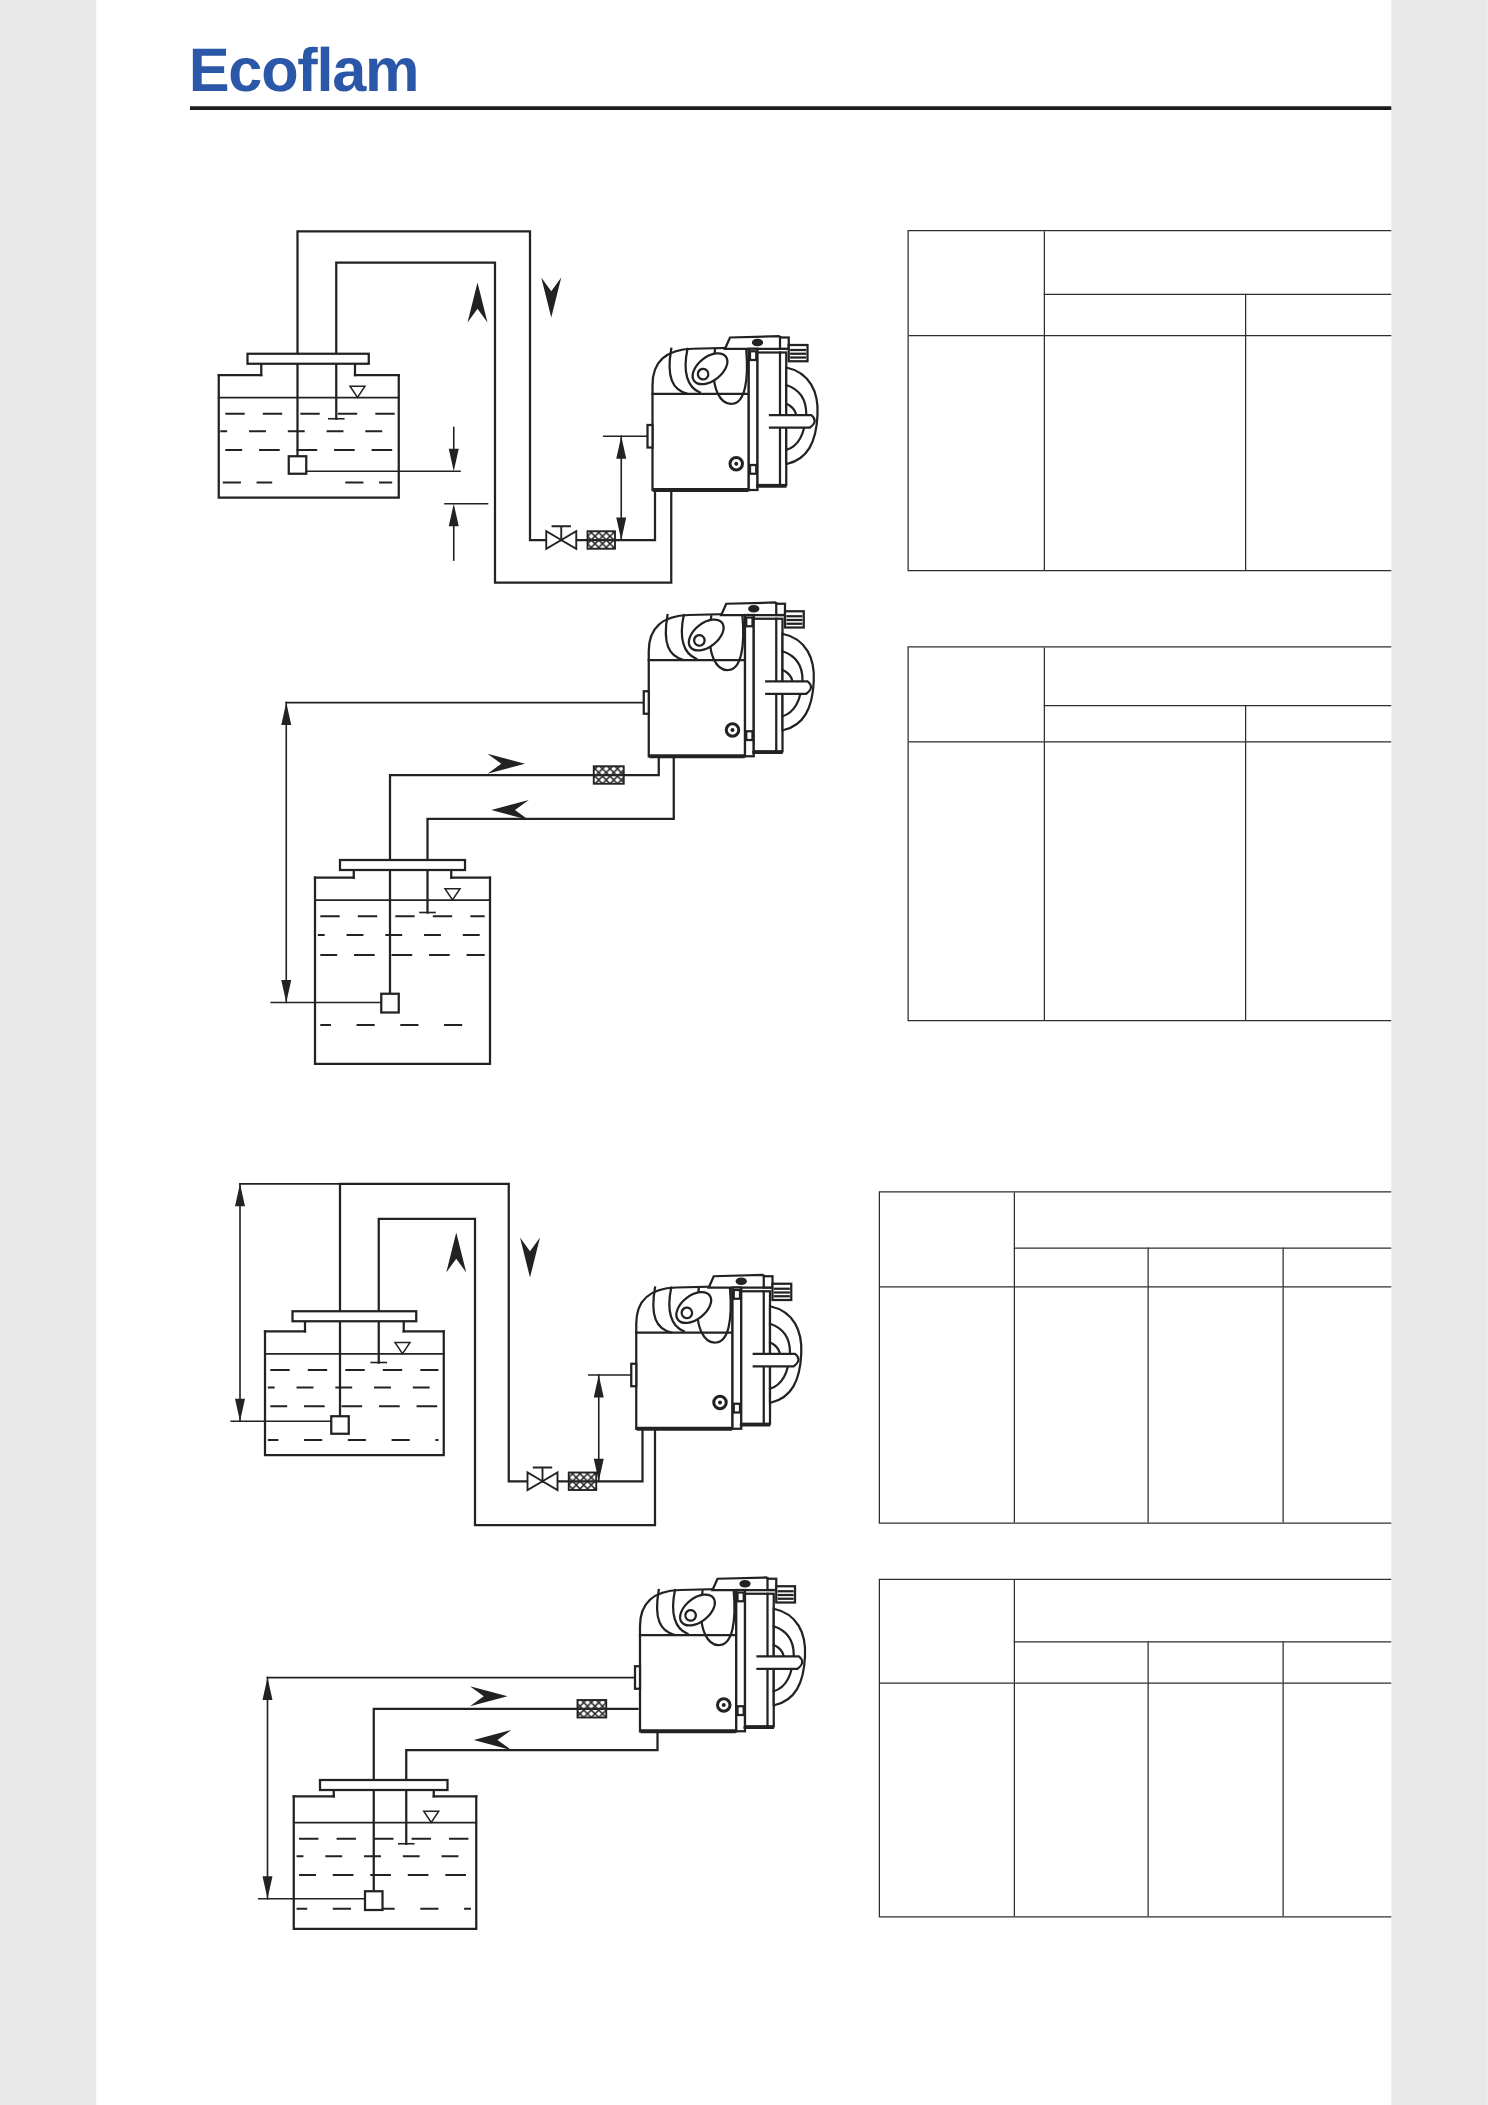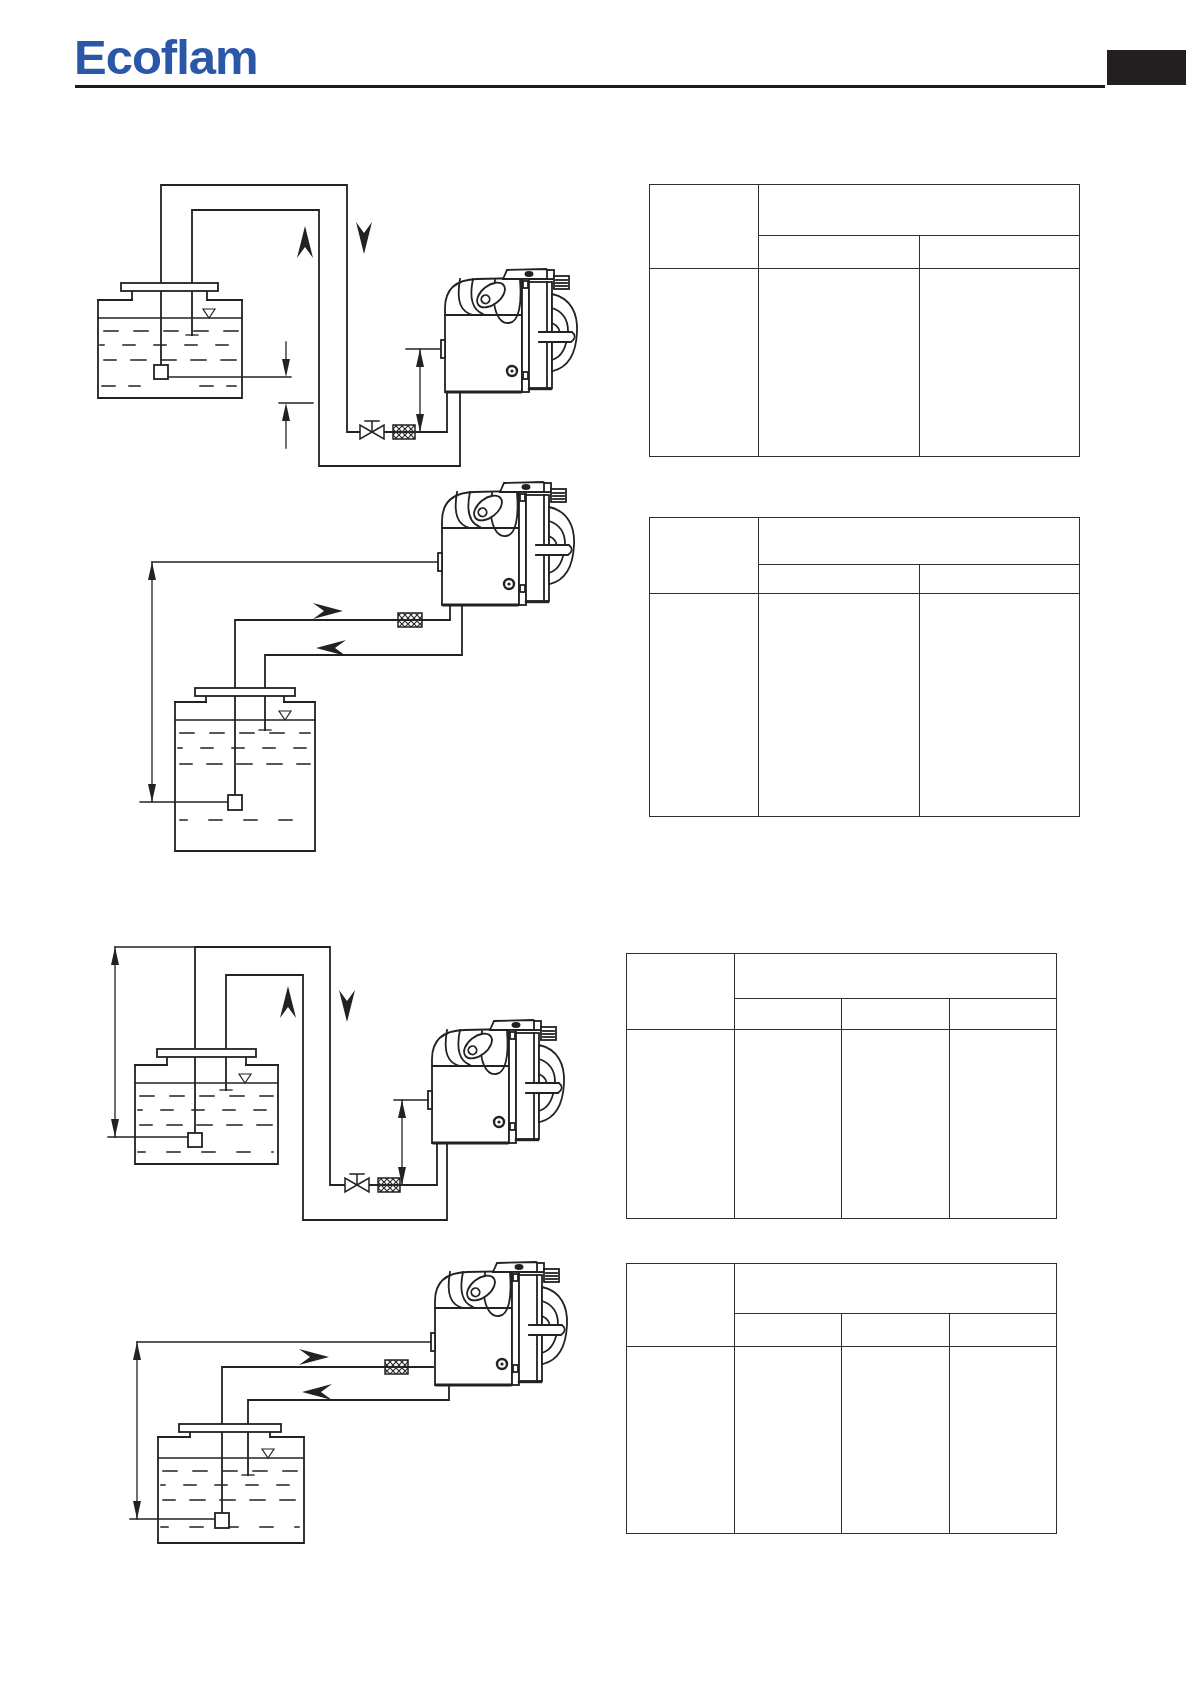--- a/index.html
+++ b/index.html
@@ -1,20 +1,20 @@
 <!DOCTYPE html>
 <html style="--logo-blue: #2b57a8; --ink: #242124; --rule: #1d1b1c; --corner-tab: #231f20; --table-border: #2f2d2f; --page-bg: #ffffff;"><head>
 <meta charset="utf-8">
 <style>
   :root{
     --logo-blue:#2b57a8; --ink:#242124; --rule:#1d1b1c; --corner-tab:#231f20;
     --table-border:#2f2d2f; --page-bg:#ffffff;
   }
   html,body{margin:0;padding:0;background:#e8e8e8;}
-  .page{position:relative;width:1190px;height:1684px;background:var(--page-bg,#fff);
+  .page{position:relative;width:1036px;height:1684px;background:var(--page-bg,#fff);
         font-family:"Liberation Sans", sans-serif;overflow:hidden;margin:0 auto;}
   .logo{position:absolute;left:74px;top:33px;font-size:49px;font-weight:bold;
         color:var(--logo-blue);letter-spacing:-1px;line-height:1;}
   .header-rule{position:absolute;left:75px;top:85px;width:1030px;height:3px;background:var(--rule);}
   .corner-tab{position:absolute;left:1107px;top:50px;width:79px;height:35px;background:var(--corner-tab);}
   .art{position:absolute;left:0;top:0;}
   .spec-table{position:absolute;display:grid;box-sizing:border-box;background:#fff;
         border:1.6px solid var(--table-border);}
   .spec-table .c{border-left:1.4px solid var(--table-border);
                  border-top:1.4px solid var(--table-border);}

